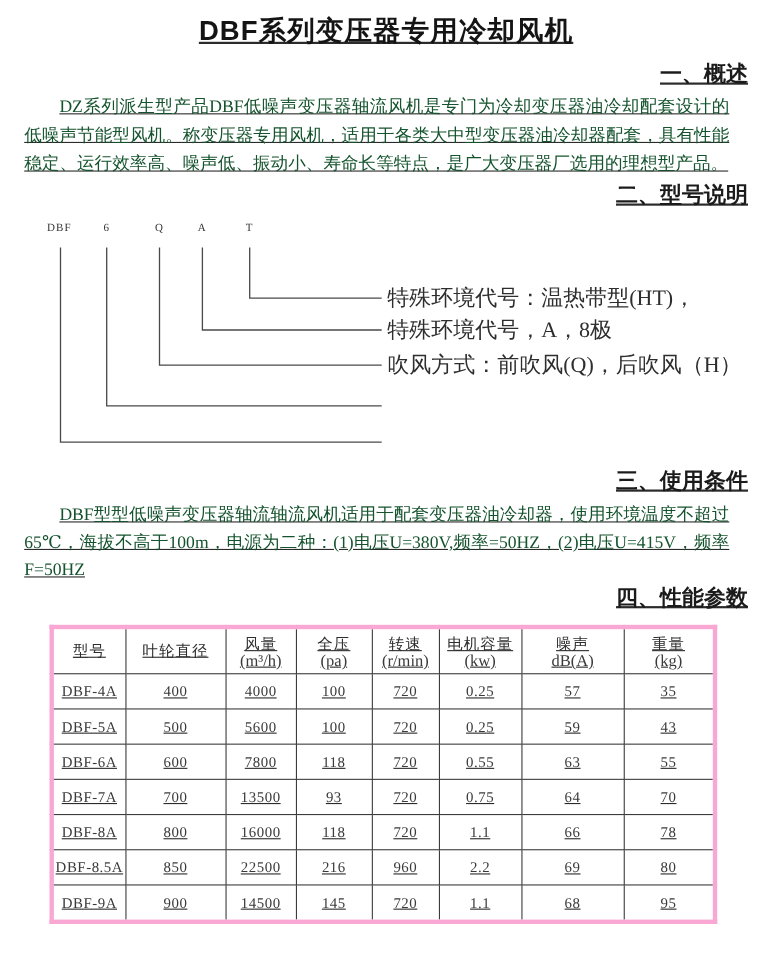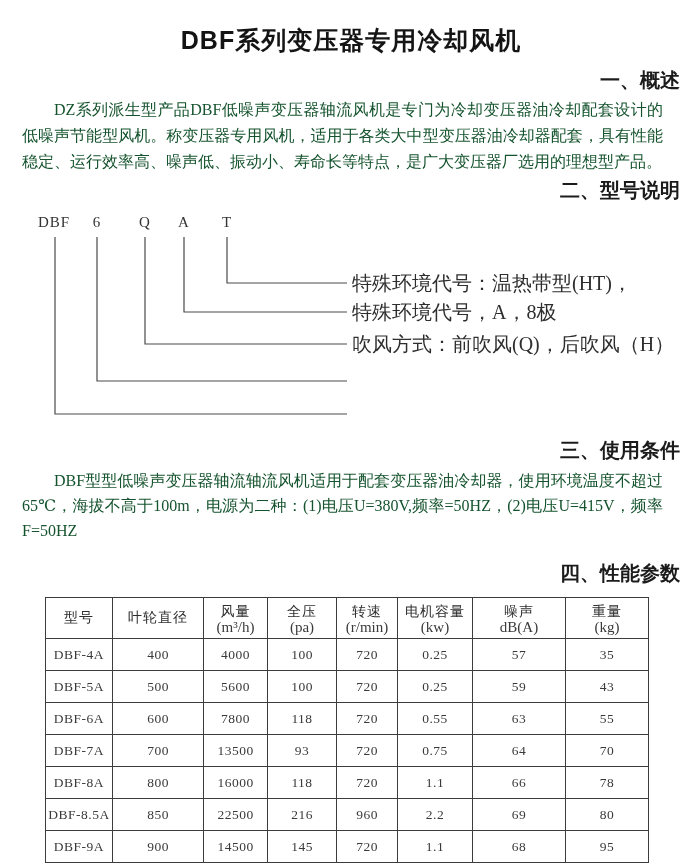--- a/index.html
+++ b/index.html
@@ -3,21 +3,21 @@
 <meta charset="utf-8">
 <style>
   html, body { margin: 0; padding: 0; }
   body {
     width: 700px; height: 867px;
     background: #ffffff;
     color: #2b2b2b;
     font-family: "Liberation Serif", "DejaVu Serif", serif;
     overflow: hidden;
   }
-  .page { padding: 22px 20px 0 22px; }
+  .page { padding: 10px 20px 0 22px; text-decoration: underline; }
 
   .title {
     margin: 2px 0 0 0;
     text-align: center;
     font-family: "Liberation Sans", "DejaVu Sans", sans-serif;
     font-weight: bold;
     font-size: 25px;
     line-height: 32px;
     color: #141414;
     letter-spacing: 1px;
@@ -28,21 +28,21 @@
     font-family: "Liberation Sans", "DejaVu Sans", sans-serif;
     font-weight: bold;
     font-size: 20px;
     line-height: 23px;
     color: #1b1b1b;
     text-align: right;
   }
   .h-overview    { margin-top: 13px; }
   .h-model       { margin-top: 4px; }
   .h-conditions  { margin-top: 7px; }
-  .h-performance { margin-top: 19px; }
+  .h-performance { margin-top: 2px; }
 
   .para {
     margin: 0;
     font-size: 16px;
     line-height: 26px;
     text-align: justify;
     text-indent: 2em;
     max-width: 641px;
     color: #14532d;
   }
@@ -54,21 +54,21 @@
     position: relative;
     height: 220px;
     margin-top: 10px;
   }
   .diagram svg { position: absolute; left: 0; top: 0; }
   .diagram polyline { fill: none; stroke: #4a4a4a; stroke-width: 1.2; }
   .code-part {
     position: absolute;
     top: 2px;
     transform: translateX(-50%);
-    font-size: 15px;
+    font-size: 10px;
     letter-spacing: 1px;
     color: #333333;
     white-space: nowrap;
   }
   .cp-0 { left: 32px; }
   .cp-1 { left: 75px; }
   .cp-2 { left: 123px; }
   .cp-3 { left: 162px; }
   .cp-4 { left: 205px; }
   .d-label {
@@ -84,21 +84,21 @@
   .dl-2 { top: 122px; }
   .dl-3 { top: 159px; }
   .dl-4 { top: 192px; }
 
   
   table.perf {
     border-collapse: collapse;
     table-layout: fixed;
     width: 604px;
     margin: 12px 0 0 23px;
-    border: 1px solid #f9a8d4;
+    border: 4px solid #f9a8d4;
   }
   table.perf th, table.perf td {
     border: 1px solid #3c3c3c;
     text-align: center;
     vertical-align: middle;
     padding: 0;
   }
   table.perf th {
     height: 40px;
     font-weight: normal;

